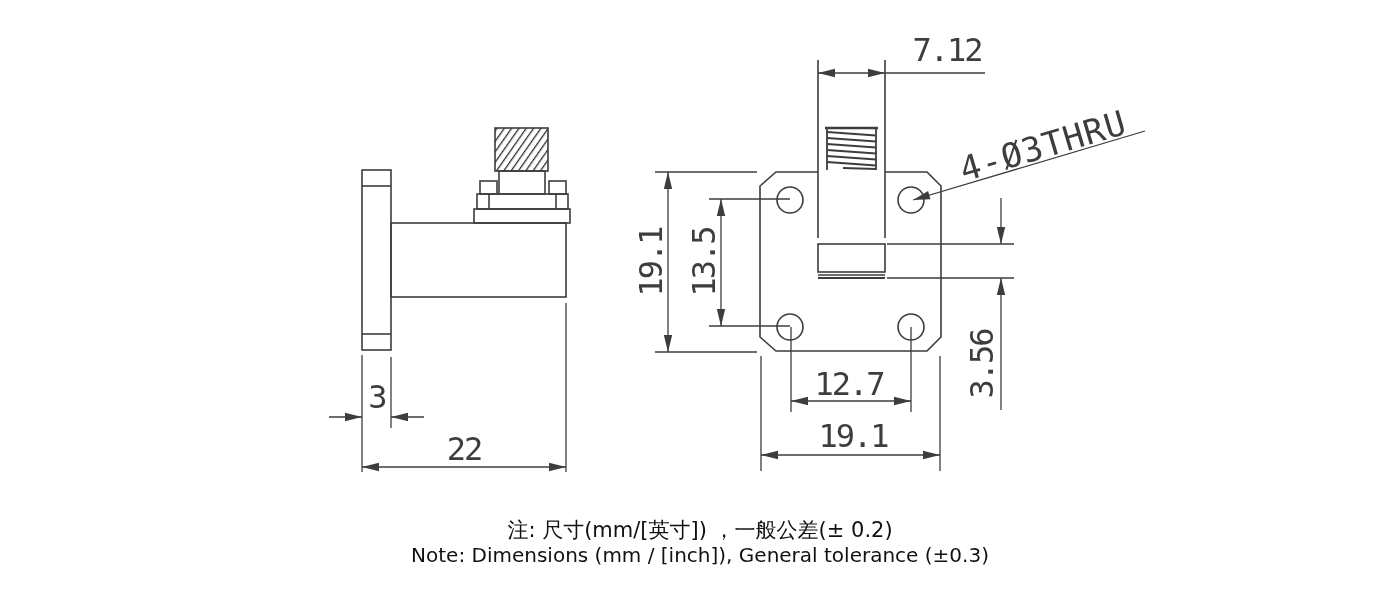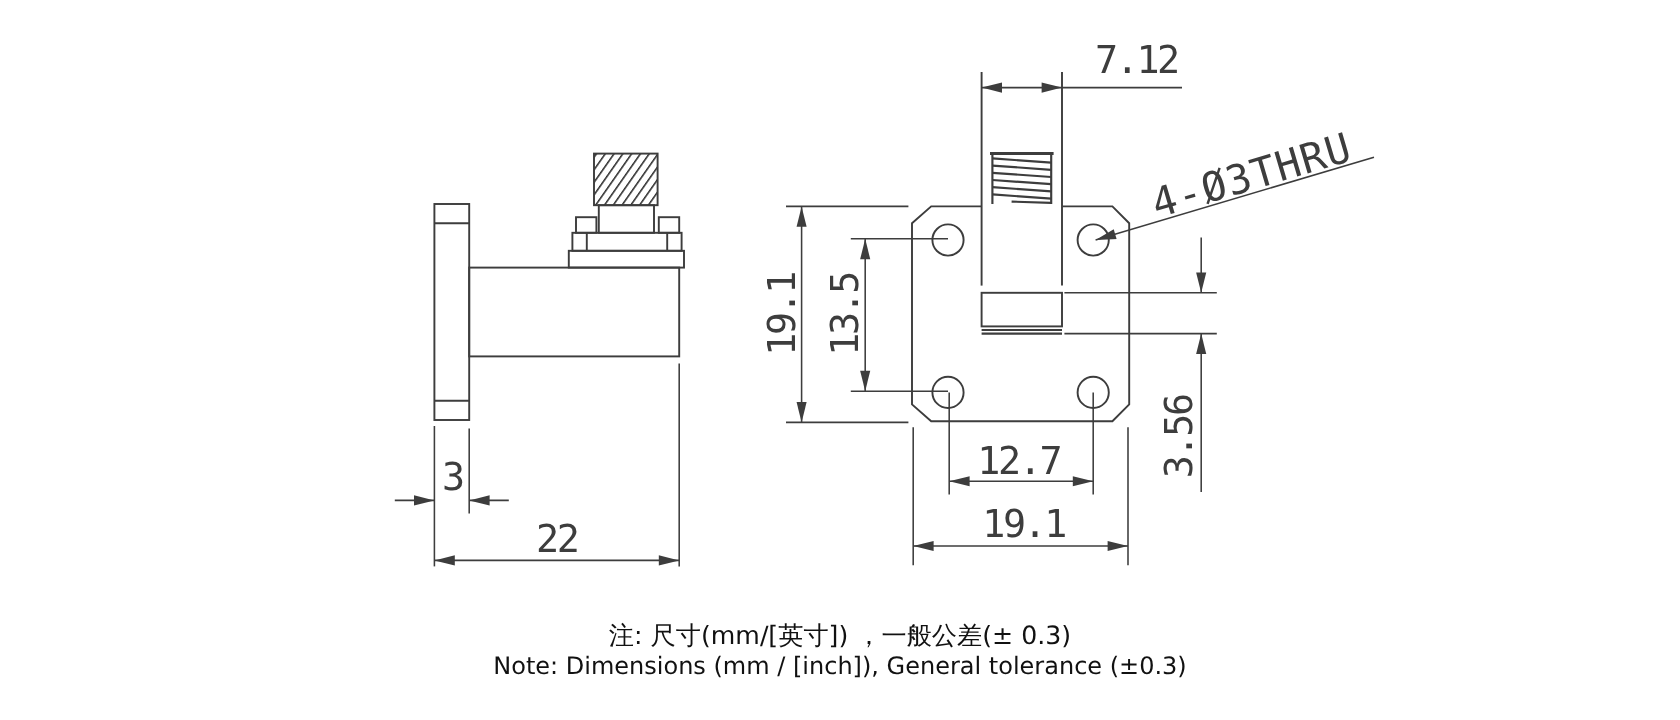--- a/index.html
+++ b/index.html
@@ -155,15 +155,15 @@
       <line x1="761" y1="455" x2="940" y2="455"></line>
       <use href="#arr" fill="#3d3d3d" stroke="none" transform="translate(761,455) rotate(180)"></use>
       <use href="#arr" fill="#3d3d3d" stroke="none" transform="translate(940,455)"></use>
     </g>
     <text class="dim-text" x="853" y="436" text-anchor="middle" dy="0.35em" stroke="none">19.1</text>
   </g>
 </svg>
 </div>
 
 <div class="notes">
-  <div class="note-zh">注: 尺寸(mm/[英寸]) ，一般公差(± 0.3)</div>
+  <div class="note-zh">注: 尺寸(mm/[英寸]) ，一般公差(± 0.2)</div>
   <div class="note-en">Note: Dimensions (mm / [inch]), General tolerance (±0.3)</div>
 </div>
 
 </body></html>

